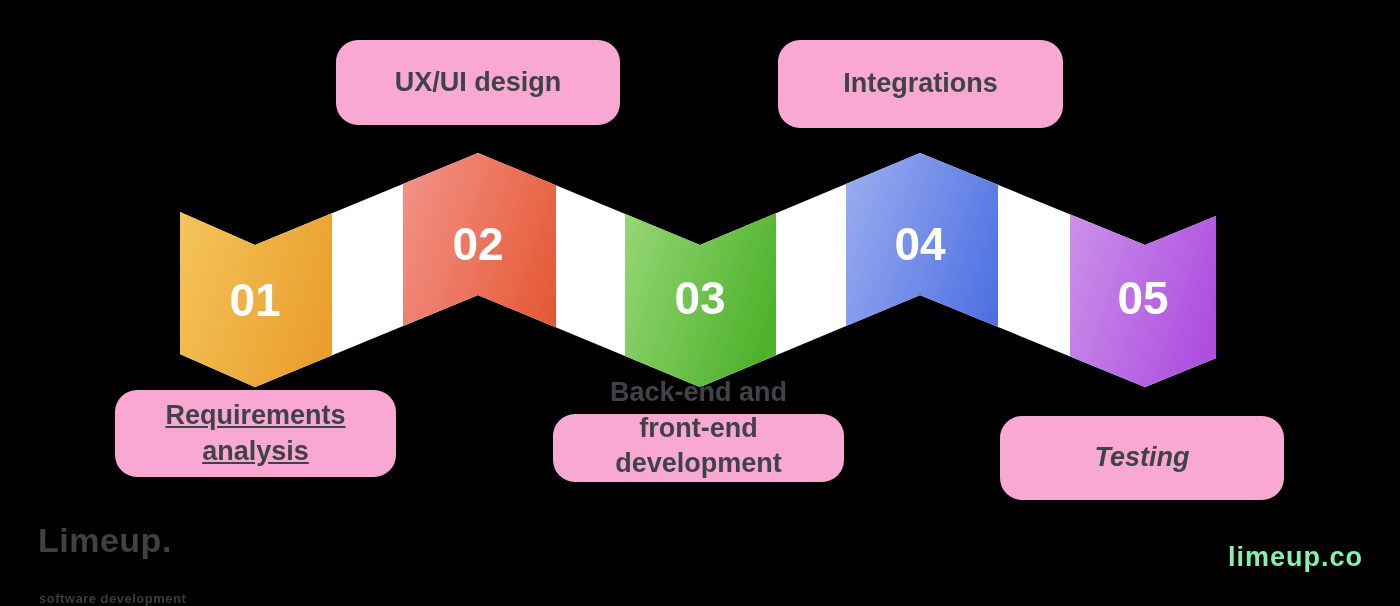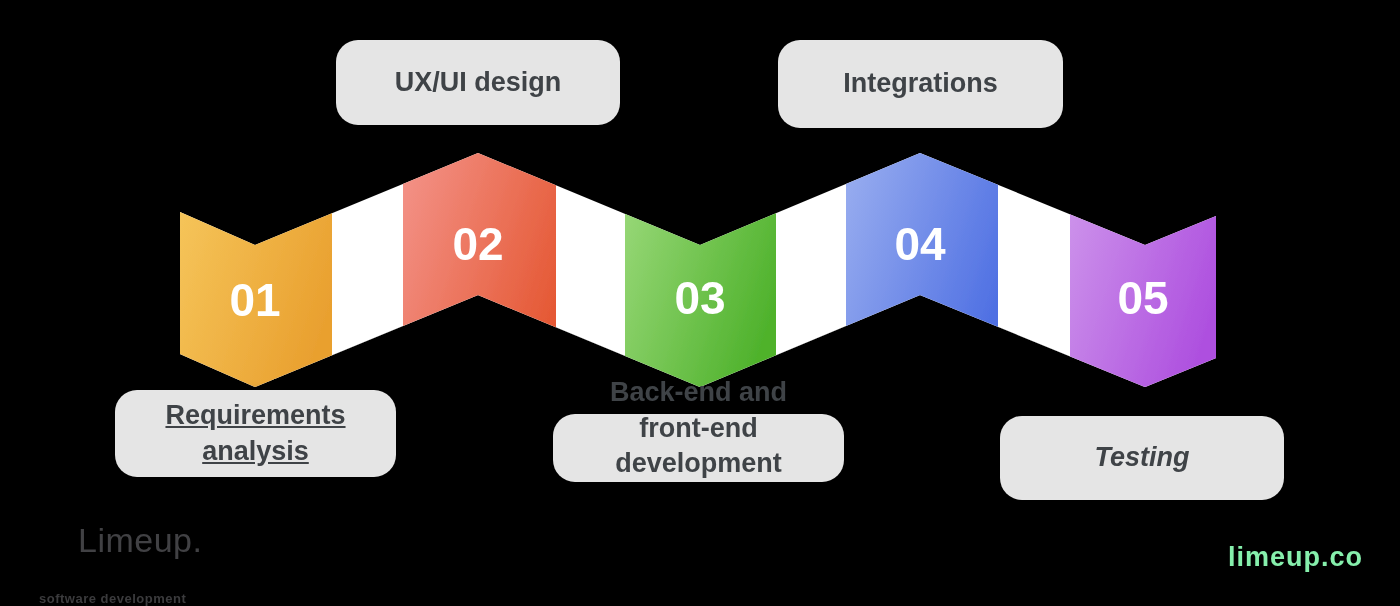--- a/index.html
+++ b/index.html
@@ -7,41 +7,41 @@
     width:1400px;height:606px;
     background:#000;
     position:relative;
     overflow:hidden;
     font-family:"Liberation Sans", sans-serif;
   }
   .stage{position:absolute;inset:0;}
   svg{position:absolute;left:0;top:0;}
   .label-box{
     position:absolute;
-    background:#e5e5e5;
+    background:#f9a8d4;
     border-radius:22px;
     box-shadow:0 5px 11px rgba(0,0,0,0.65);
     display:flex;align-items:center;justify-content:center;
     text-align:center;
     color:#3f4347;
     font-size:27px;
     font-weight:600;
     line-height:1.32;
     padding:0 20px;
     box-sizing:border-box;
   }
   .step-number{
     font-family:"Liberation Sans", sans-serif;
     font-weight:bold;
     font-size:46px;
     fill:#ffffff;
   }
   .wm-brand{
     position:absolute;left:38px;top:521px;
-    color:#414144;font-size:34px;font-weight:normal;letter-spacing:0.5px;margin-left:40px;
+    color:#414144;font-size:34px;font-weight:bold;letter-spacing:0.5px;
   }
   .wm-tagline{
     position:absolute;left:39px;top:563px;
     color:#3b3b3d;font-size:13px;font-weight:600;letter-spacing:0.5px;margin-top:28px;
   }
   .wm-corner{
     position:absolute;left:1228px;top:542px;
     color:#86efac;font-size:27px;font-weight:bold;letter-spacing:1px;
   }
 </style>

